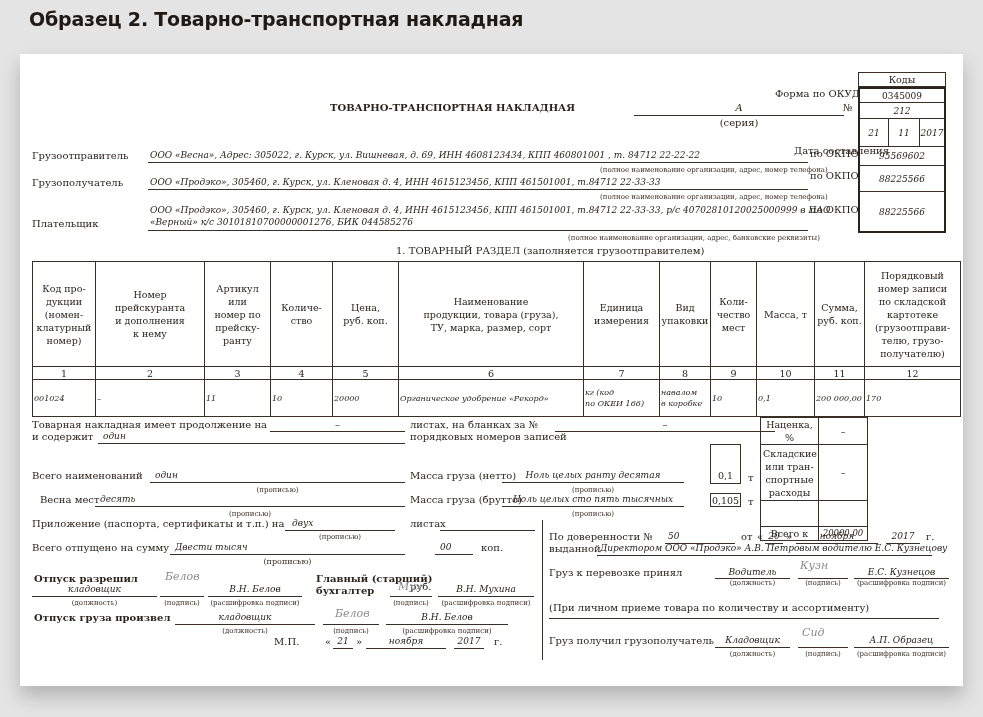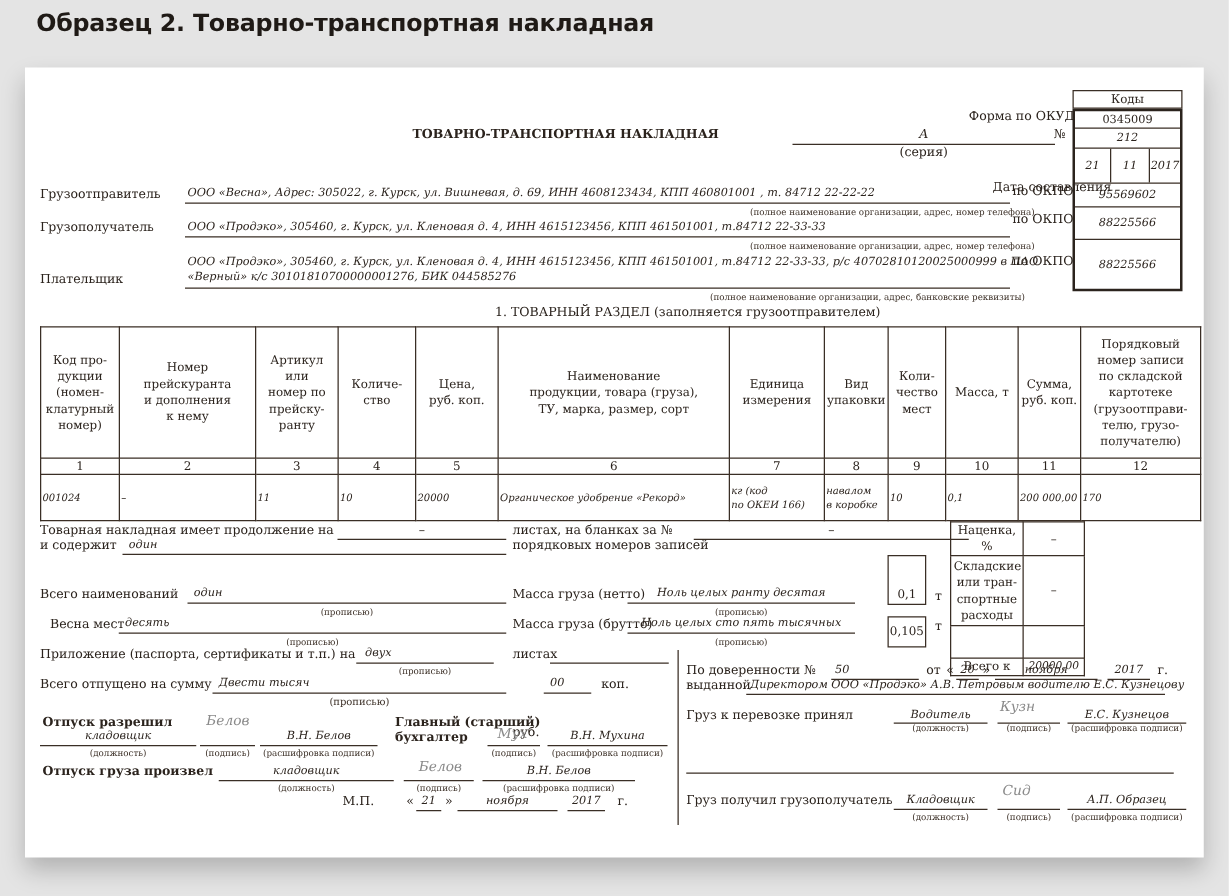--- a/index.html
+++ b/index.html
@@ -182,21 +182,21 @@
   <div class="a i c" style="left:482px;top:416px;width:182px;">Ноль целых ранту десятая</div>
   <div class="line" style="left:482px;top:428px;width:182px;"></div>
   <div class="a s c" style="left:482px;top:432px;width:182px;">(прописью)</div>
   <div class="box" style="left:690px;top:390px;width:31px;height:40px;display:flex;align-items:flex-end;justify-content:center;font-size:9.5px;padding-bottom:2px;">0,1</div>
   <div class="a t" style="left:728px;top:418px;">т</div>
 
   <div class="a t" style="left:390px;top:440px;">Масса груза (брутто)</div>
   <div class="a i c" style="left:482px;top:440px;width:182px;">Ноль целых сто пять тысячных</div>
   <div class="line" style="left:482px;top:452px;width:182px;"></div>
   <div class="a s c" style="left:482px;top:456px;width:182px;">(прописью)</div>
-  <div class="box" style="left:690px;top:439px;width:31px;height:25px;display:flex;align-items:center;justify-content:center;font-size:9.5px;">0,105</div>
+  <div class="box" style="left:690px;top:439px;width:31px;height:14px;display:flex;align-items:center;justify-content:center;font-size:9.5px;">0,105</div>
   <div class="a t" style="left:728px;top:442px;">т</div>
 
   <table class="side" style="left:740px;top:363px;width:107px;">
     <colgroup>
         <col style="width:58px">
         <col style="width:49px">
       </colgroup>
     <tbody>
         <tr style="height:14px;">
       <td>Наценка, %</td>
@@ -299,20 +299,21 @@
   <div class="a i c" style="left:695px;top:513px;width:75px;">Водитель</div>
   <div class="line" style="left:695px;top:524px;width:75px;"></div>
   <div class="a s c" style="left:695px;top:525px;width:75px;">(должность)</div>
   <div class="sig" style="left:780px;top:505px;">Кузн</div>
   <div class="line" style="left:778px;top:524px;width:50px;"></div>
   <div class="a s c" style="left:778px;top:525px;width:50px;">(подпись)</div>
   <div class="a i c" style="left:834px;top:513px;width:95px;">Е.С. Кузнецов</div>
   <div class="line" style="left:834px;top:524px;width:95px;"></div>
   <div class="a s c" style="left:834px;top:525px;width:95px;">(расшифровка подписи)</div>
 
+  <div class="a t" style="left:529px;top:548px;">(При личном приеме товара по количеству и ассортименту)</div>
   <div class="line" style="left:529px;top:564px;width:390px;"></div>
 
   <div class="a t" style="left:529px;top:581px;">Груз получил грузополучатель</div>
   <div class="a i c" style="left:695px;top:581px;width:75px;">Кладовщик</div>
   <div class="line" style="left:695px;top:593px;width:75px;"></div>
   <div class="a s c" style="left:695px;top:596px;width:75px;">(должность)</div>
   <div class="sig" style="left:782px;top:572px;">Сид</div>
   <div class="line" style="left:778px;top:593px;width:50px;"></div>
   <div class="a s c" style="left:778px;top:596px;width:50px;">(подпись)</div>
   <div class="a i c" style="left:834px;top:581px;width:95px;">А.П. Образец</div>

